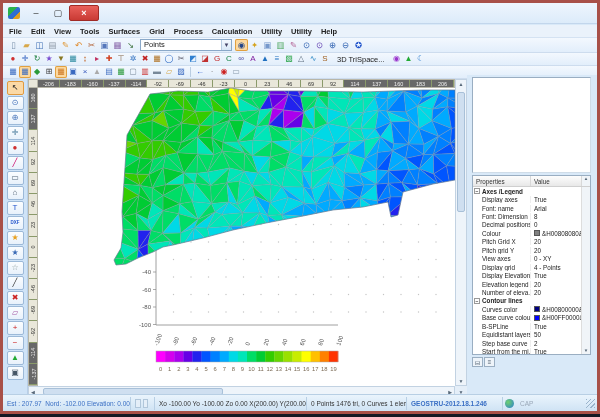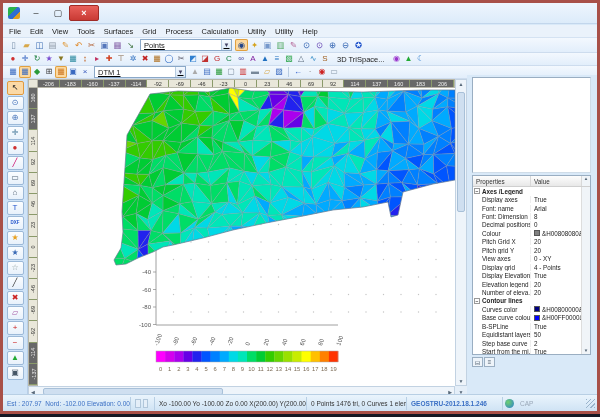--- a/index.html
+++ b/index.html
@@ -12,33 +12,33 @@
     display:flex;align-items:center;border-bottom:1px solid #c2d6ec;}
   .app-icon{width:12px;height:12px;margin:0 5px;background:linear-gradient(135deg,#2bb24c 0 40%,#2f6fd0 40% 70%,#e0a020 70%);border-radius:2px;}
   .title-text{flex:1;text-align:center;font-size:8.5px;color:#333;white-space:nowrap;overflow:hidden;}
   .winbtns{display:flex;align-items:center;margin-right:2px;}
   .winbtn{width:22px;height:16px;display:flex;align-items:center;justify-content:center;font-size:9px;color:#333;}
   .winbtn.close{width:30px;background:linear-gradient(#e9605a,#c93a34);border:1px solid #a02a26;color:#fff;
     border-radius:2px;font-weight:bold;}
   
   .menubar{position:absolute;left:0;top:22px;right:0;height:13px;background:#eaf2fb;display:flex;
     align-items:center;padding-left:6px;border-bottom:1px solid #d4e2f2;}
-  .menu-item{font-size:7.5px;color:#222;margin-right:9px;white-space:nowrap;}
+  .menu-item{font-size:7.5px;color:#222;margin-right:9px;white-space:nowrap;font-weight:bold;}
   
   .toolbar{position:absolute;left:0;right:0;display:flex;align-items:center;background:linear-gradient(#f3f8fe,#e2eefb);
     border-bottom:1px solid #cddcee;padding-left:4px;}
   .tb1{top:35px;height:15px;}
   .tb2{top:50px;height:13px;}
   .tb3{top:63px;height:13px;}
   .tb-icon{width:13px;height:12px;display:flex;align-items:center;justify-content:center;font-size:8.5px;
     line-height:1;border-radius:2px;flex:none;}
   .tb-icon.small{width:12px;font-size:8px;}
   .tb-icon.active{background:#fcd9a0;box-shadow:inset 0 0 0 1px #e0a040;}
   .tb-sep{width:1px;height:10px;background:#b9cde2;margin:0 3px;flex:none;}
-  .combo{height:12px;background:#fff;border:1px solid #8aa8c8;display:flex;align-items:center;flex:none;text-decoration:underline;}
+  .combo{height:12px;background:#fff;border:1px solid #8aa8c8;display:flex;align-items:flex-start;flex:none;}
   .combo .val{font-size:7.5px;color:#222;padding:0 3px;flex:1;white-space:nowrap;}
   .combo .arrow{width:10px;height:100%;display:flex;align-items:center;justify-content:center;font-size:6px;
     color:#446;background:linear-gradient(#f4f9ff,#d8e7f6);border-left:1px solid #b6cbe0;}
   .tb-label{font-size:7.5px;color:#222;padding:1px 5px;border:1px solid transparent;white-space:nowrap;}
   
   .workspace{position:absolute;left:0;top:76px;right:0;bottom:17px;}
   .left-toolbar{position:absolute;left:0;top:0;width:25px;bottom:0;background:#cfe3f7;
     display:flex;flex-direction:column;align-items:center;padding-top:2px;border-right:1px solid #b8cfe8;}
   .lt-btn{width:17px;height:14px;margin-bottom:1px;background:linear-gradient(#fbfdff,#e8f1fb);
     border:1px solid #9cb9d8;border-radius:2px;display:flex;align-items:center;justify-content:center;
@@ -204,24 +204,20 @@
   <div class="toolbar tb3" id="tb3">
     <span id="tb3-left" style="display:flex;align-items:center;">
         <span class="tb-icon small" style="color: rgb(58, 106, 192);">▦</span>
         <span class="tb-icon small active" style="color: rgb(58, 106, 192);">▦</span>
         <span class="tb-icon small" style="color: rgb(42, 154, 58);">◆</span>
         <span class="tb-icon small" style="color: rgb(51, 51, 51);">⊞</span>
         <span class="tb-icon small active" style="color: rgb(204, 119, 34);">▦</span>
         <span class="tb-icon small" style="color: rgb(58, 106, 192);">▣</span>
         <span class="tb-icon small" style="color: rgb(51, 85, 187);">×</span>
       </span>
-    <div class="combo" style="width:92px;margin:0 3px;">
-      <span class="val">DTM 1</span>
-      <span class="arrow">▼</span>
-    </div>
     <span id="tb3-right" style="display:flex;align-items:center;">
         <span class="tb-icon small" style="color: rgb(170, 170, 170);">▲</span>
         <span class="tb-icon small" style="color: rgb(58, 106, 192);">▤</span>
         <span class="tb-icon small" style="color: rgb(42, 154, 58);">▦</span>
         <span class="tb-icon small" style="color: rgb(119, 136, 153);">▢</span>
         <span class="tb-icon small" style="color: rgb(204, 51, 51);">▥</span>
         <span class="tb-icon small" style="color: rgb(119, 136, 153);">▬</span>
         <span class="tb-icon small" style="color: rgb(216, 168, 74);">▱</span>
         <span class="tb-icon small" style="color: rgb(58, 106, 192);">▨</span>
       </span>

